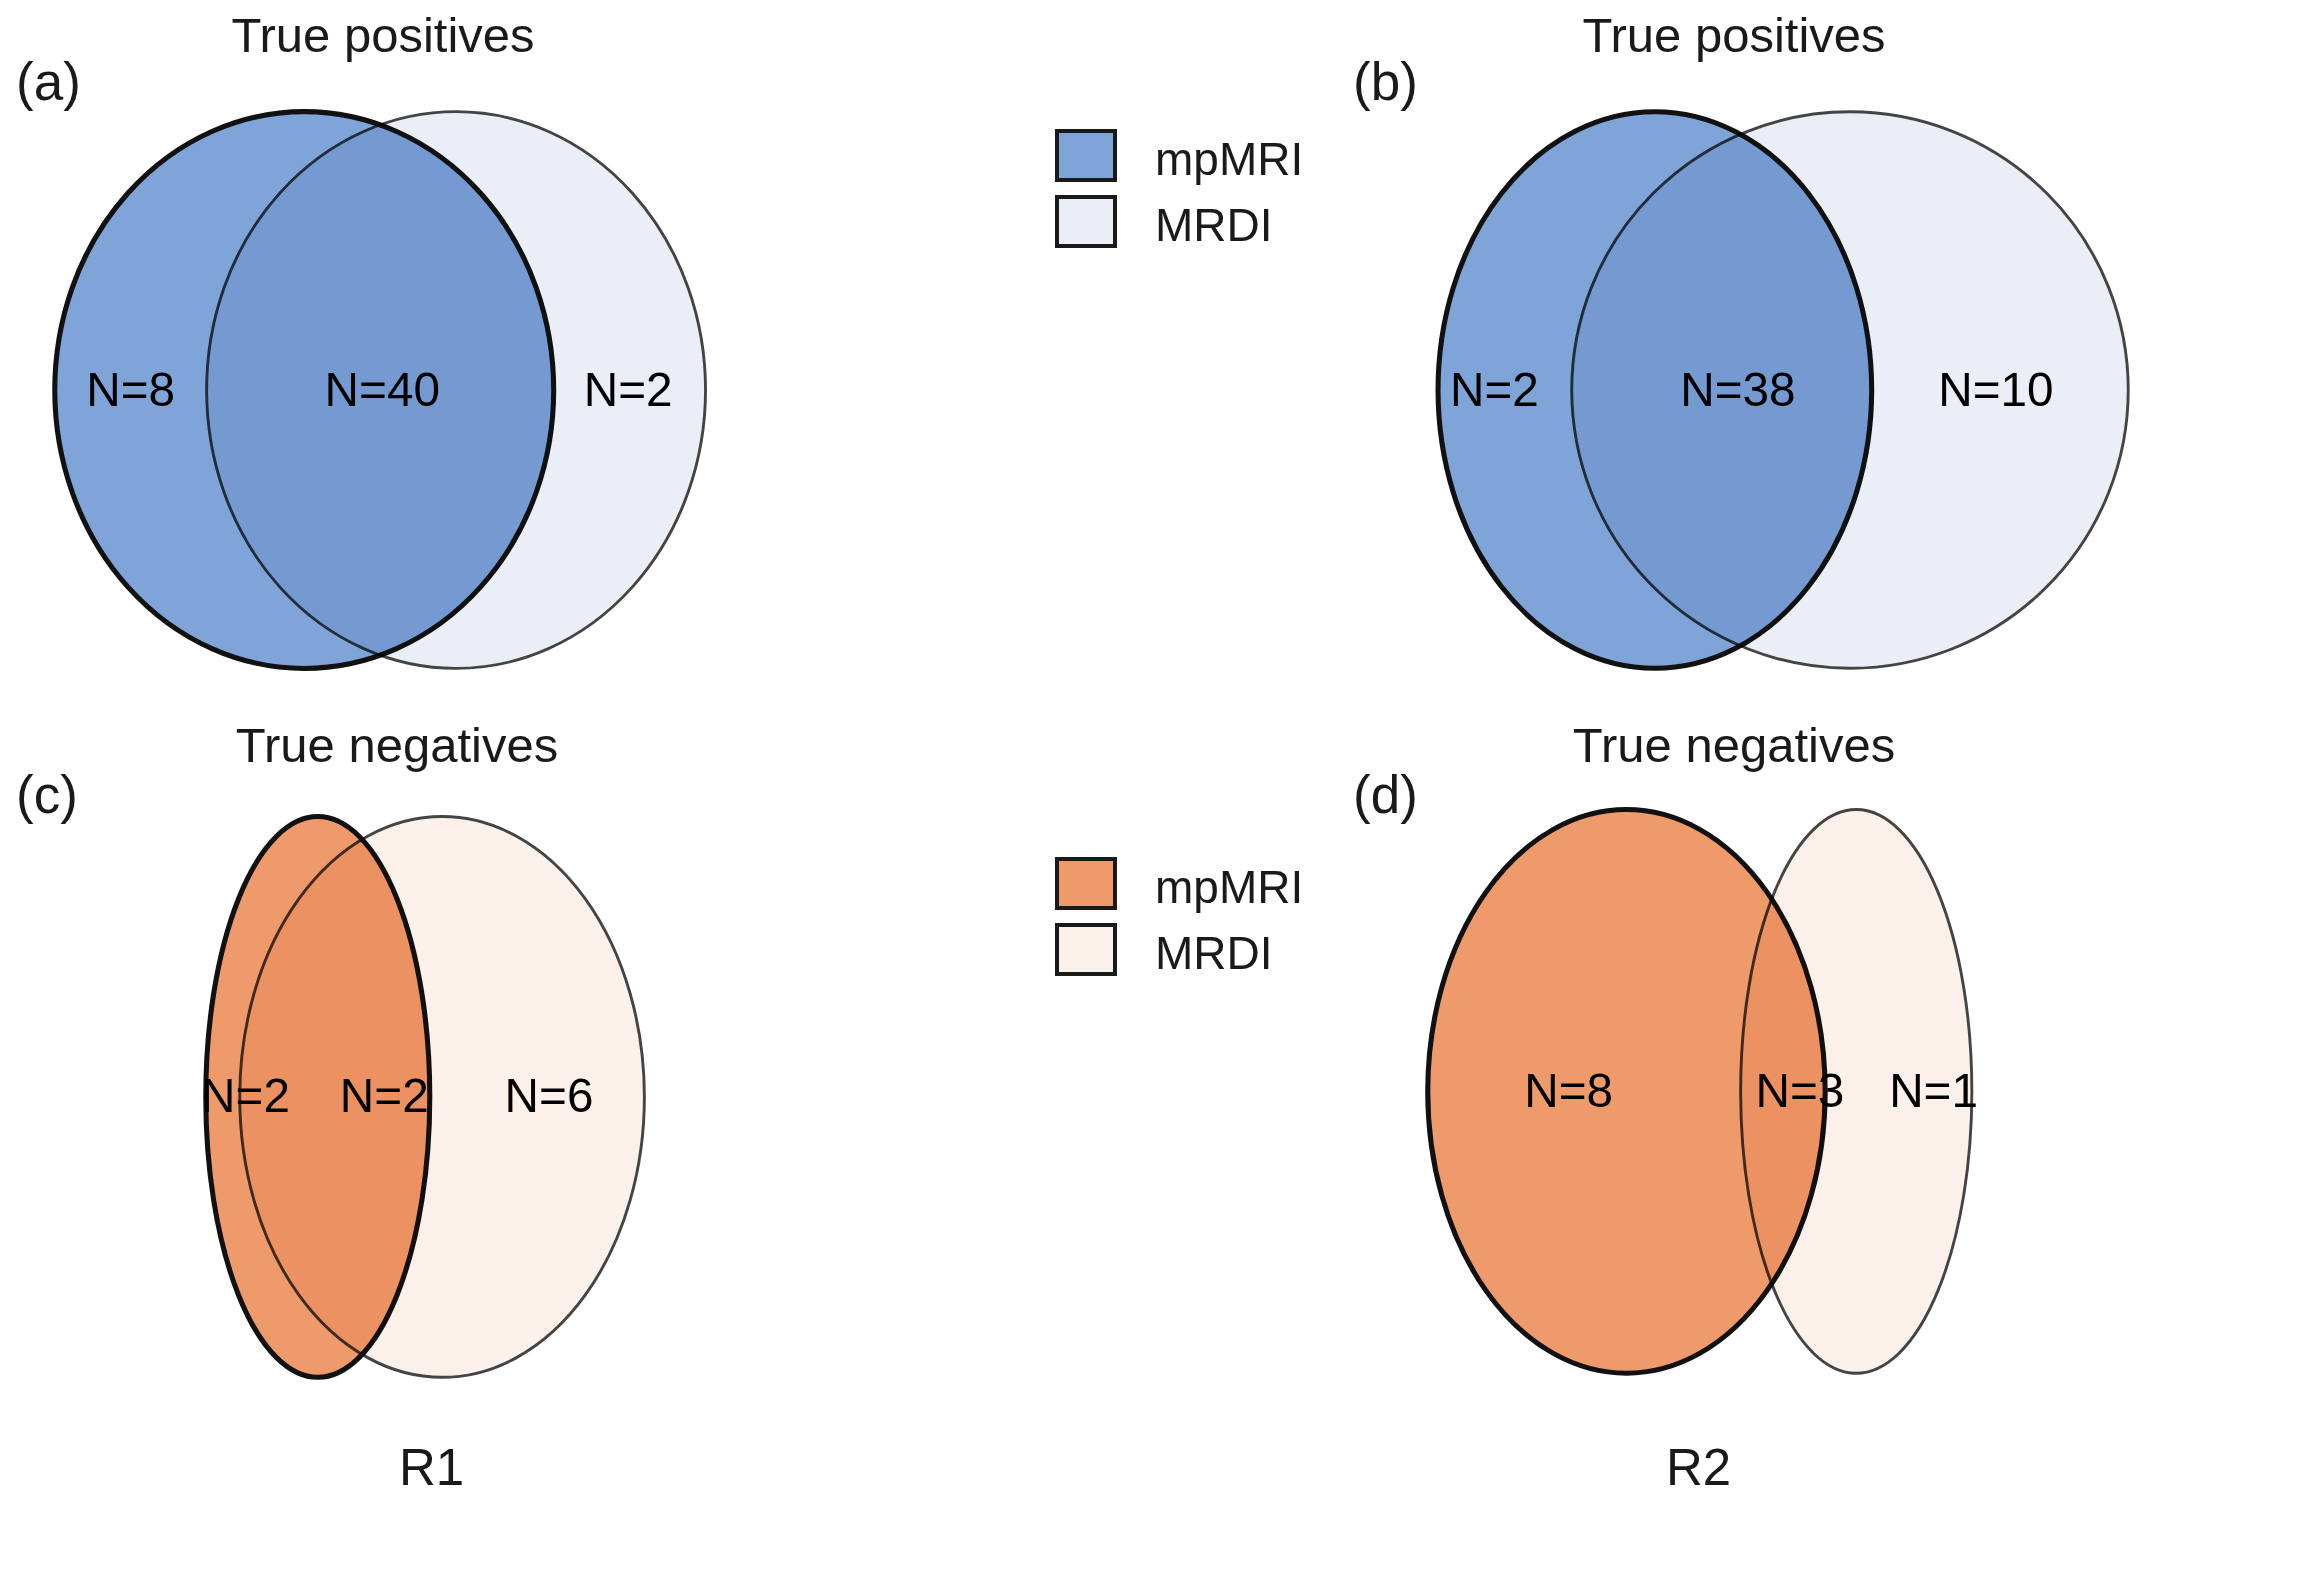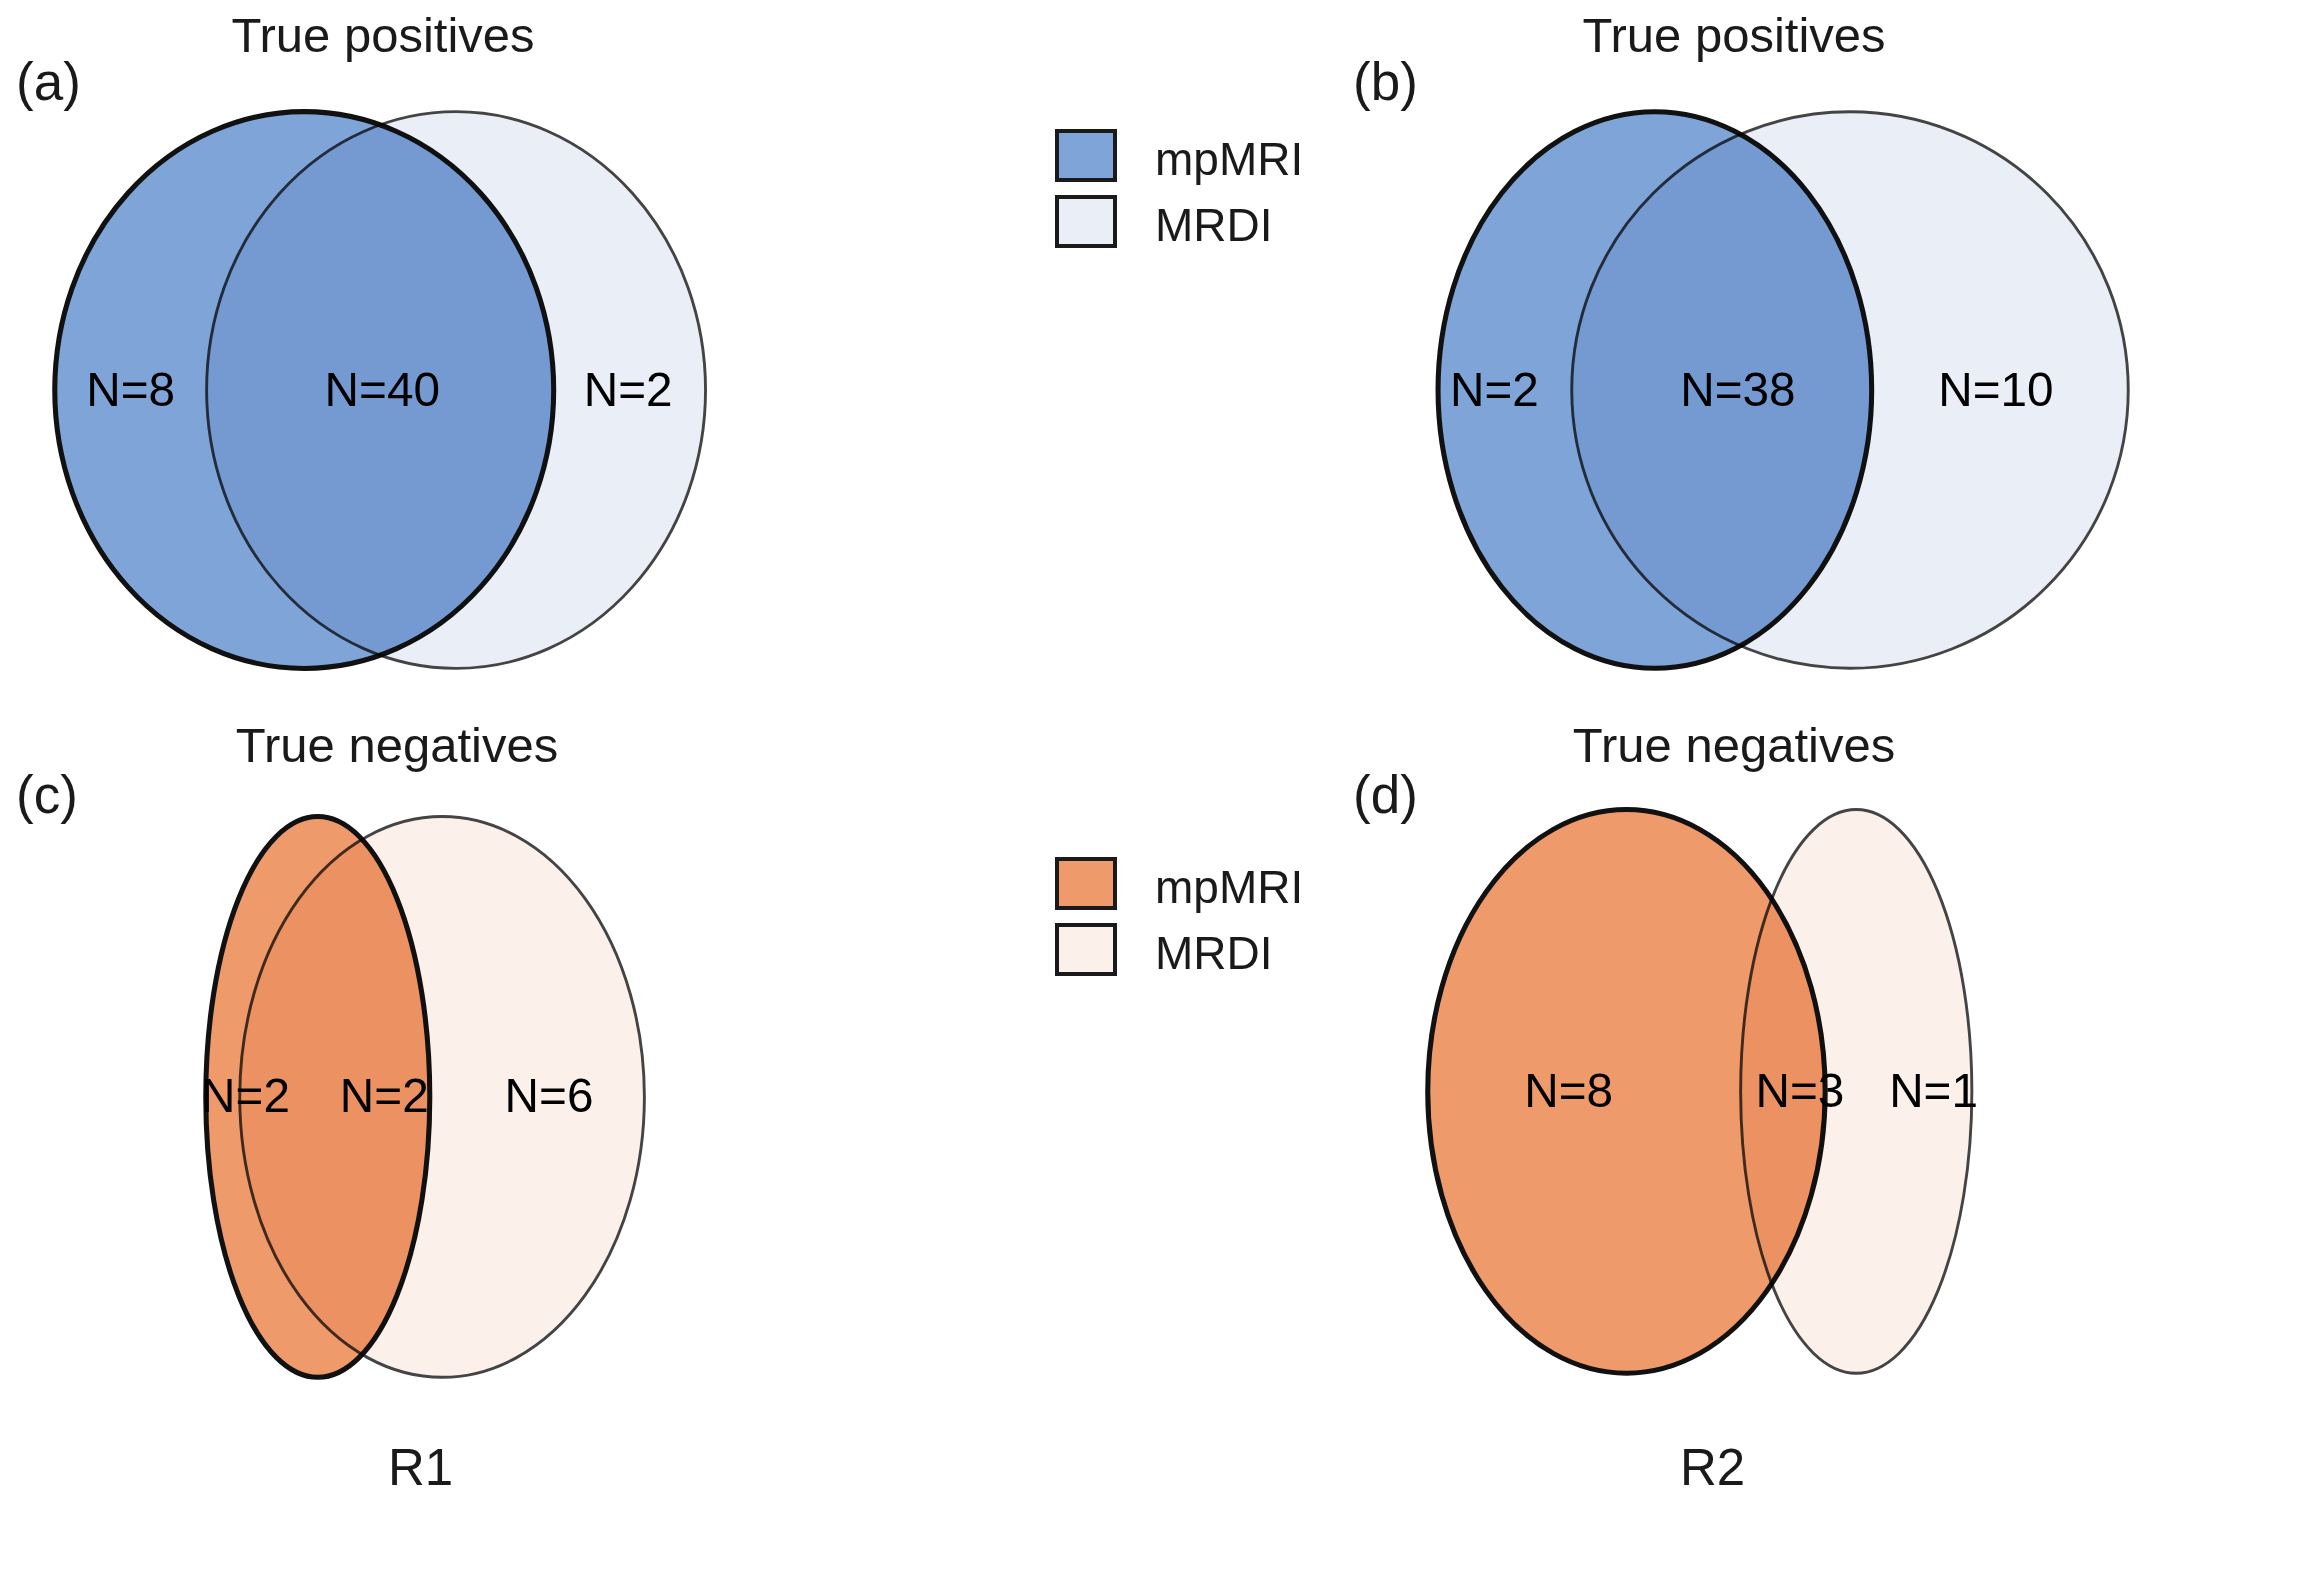--- a/index.html
+++ b/index.html
@@ -137,38 +137,38 @@
     <div class="panel-tag" style="left:16px; top:56px;">(c)</div>
 
     <svg class="venn-svg" width="831" height="600" viewBox="0 0 1150 830" style="left:101px; top:94px;">
       <ellipse cx="300" cy="408" rx="155" ry="388" fill="#EE9A6B" stroke="#111111" stroke-width="7"></ellipse>
       <ellipse cx="472" cy="408" rx="280" ry="388" fill="#FCF0EA" stroke="#444444" stroke-width="4" style="mix-blend-mode:multiply"></ellipse>
       <text class="region-label" x="200" y="412">N=2</text>
       <text class="region-label" x="392" y="412">N=2</text>
       <text class="region-label" x="620" y="412">N=6</text>
     </svg>
 
-    <div class="reader-label" style="left:312px; top:730px; width:217px;">R1</div>
+    <div class="reader-label" style="left:323px; top:730px; width:217px;">R1</div>
   </div>
 
   <div class="panel" style="left:1337px; top:708px; width:982px; height:872px;">
 
     <div class="panel-title" style="left:108px; top:8.7px; width:578px;">True negatives</div>
 
     <div class="panel-tag" style="left:16px; top:56px;">(d)</div>
 
     <svg class="venn-svg" width="831" height="600" viewBox="0 0 1150 830" style="left:51px; top:87px;">
       <ellipse cx="330" cy="410" rx="275" ry="390" fill="#EE9A6B" stroke="#111111" stroke-width="7"></ellipse>
       <ellipse cx="648" cy="410" rx="160" ry="390" fill="#FCF0EA" stroke="#444444" stroke-width="4" style="mix-blend-mode:multiply"></ellipse>
       <text class="region-label" x="250" y="414">N=8</text>
       <text class="region-label" x="570" y="414">N=3</text>
       <text class="region-label" x="755" y="414">N=1</text>
     </svg>
 
-    <div class="reader-label" style="left:267px; top:730px; width:217px;">R2</div>
+    <div class="reader-label" style="left:253px; top:730px; width:217px;">R2</div>
   </div>
 
   <div class="legend" style="left:1055px; top:844px;">
     <div class="legend-row">
       <span class="legend-swatch" style="background:#EE9A6B;"></span>
       <span class="legend-label">mpMRI</span>
     </div>
     <div class="legend-row">
       <span class="legend-swatch" style="background:#FCF0EA;"></span>
       <span class="legend-label">MRDI</span>

